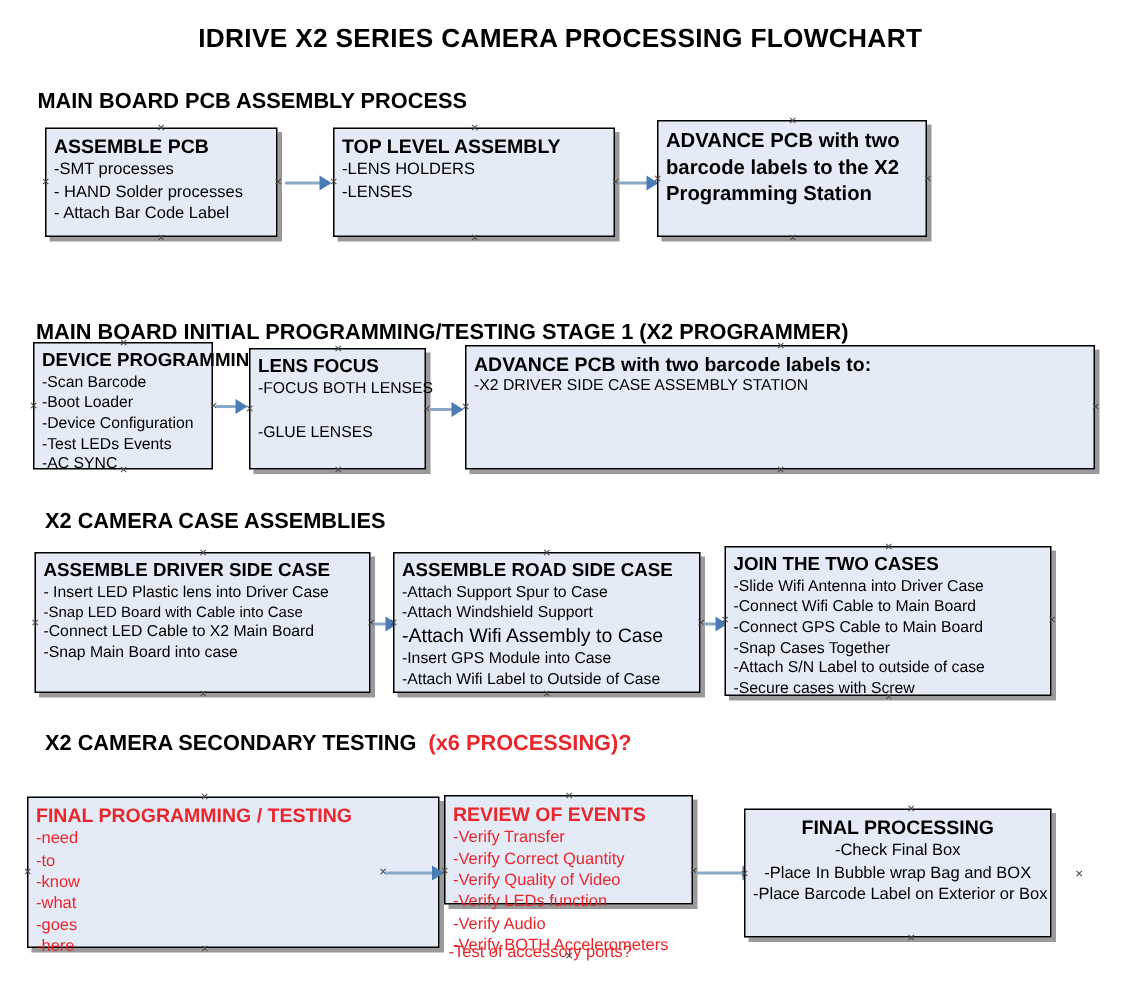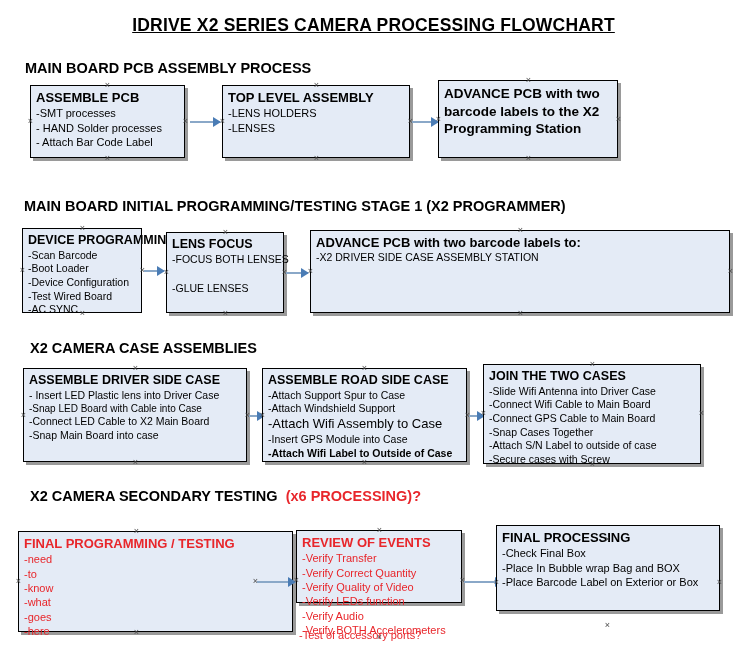--- a/index.html
+++ b/index.html
@@ -12,21 +12,20 @@
     color:#000;
   }
   .canvas{position:absolute;left:0;top:0;width:747px;height:662px;}
 
   
   .doc-title{
     position:absolute;left:0;top:15px;width:747px;
     text-align:center;
     font-size:17.5px;font-weight:bold;letter-spacing:.2px;
     white-space:nowrap;
-    text-decoration:underline;
   }
 
   
   .section-head{
     position:absolute;
     font-size:14.5px;font-weight:bold;white-space:nowrap;
   }
   .section-head .red{color:#e8262b;}
 
   
@@ -119,30 +118,30 @@
   </div>
 
   <div class="box wrapbold" style="left:438px;top:80px;width:180px;height:78px;">
     <span class="bt">ADVANCE PCB with two barcode labels to the  X2 Programming Station</span>
   </div>
   <div class="cp" style="left:524px;top:76px;"></div>
   <div class="cp" style="left:524px;top:154px;"></div>
   <div class="cp" style="left:434px;top:115px;"></div>
   <div class="cp" style="left:614px;top:115px;"></div>
 
-  <div class="section-head" style="left:24px;top:198px;">
+  <div class="section-head" style="left:24px;top:214px;">
     <span>MAIN BOARD INITIAL PROGRAMMING/TESTING STAGE 1 (X2 PROGRAMMER)</span>
   </div>
 
   <div class="box noshadow" style="left:22px;top:228px;width:120px;height:85px;">
     <span class="bt" style="font-size:12.5px;">DEVICE PROGRAMMING</span>
     <span class="bl" style="font-size:10.5px;">-Scan Barcode</span>
     <span class="bl" style="font-size:10.5px;">-Boot Loader</span>
     <span class="bl" style="font-size:10.5px;">-Device Configuration</span>
-    <span class="bl" style="font-size:10.5px;">-Test Wired Board</span>
+    <span class="bl" style="font-size:10.5px;">-Test LEDs Events</span>
     <span class="bl" style="font-size:10.5px;">-AC SYNC</span>
   </div>
   <div class="cp" style="left:78px;top:224px;"></div>
   <div class="cp" style="left:78px;top:309px;"></div>
   <div class="cp" style="left:18px;top:266px;"></div>
   <div class="cp" style="left:138px;top:266px;"></div>
 
   <div class="conn" style="left:144px;top:270px;width:20px;">
     <div class="head"></div>
   </div>
@@ -189,21 +188,21 @@
   <div class="conn" style="left:249px;top:415px;width:15px;">
     <div class="head"></div>
   </div>
 
   <div class="box" style="left:262px;top:368px;width:205px;height:94px;">
     <span class="bt" style="font-size:12.5px;">ASSEMBLE ROAD SIDE CASE</span>
     <span class="bl" style="font-size:10.5px;">-Attach Support Spur to Case</span>
     <span class="bl" style="font-size:10.5px;">-Attach Windshield Support</span>
     <span class="bl" style="font-size:13px;">-Attach Wifi Assembly to Case</span>
     <span class="bl" style="font-size:10.5px;">-Insert GPS Module into Case</span>
-    <span class="bl" style="font-size:10.5px;font-weight:bold;">-Attach Wifi Label to Outside of Case</span>
+    <span class="bl" style="font-size:10.5px;">-Attach Wifi Label to Outside of Case</span>
   </div>
   <div class="cp" style="left:360px;top:364px;"></div>
   <div class="cp" style="left:360px;top:458px;"></div>
   <div class="cp" style="left:258px;top:411px;"></div>
   <div class="cp" style="left:463px;top:411px;"></div>
 
   <div class="conn" style="left:469px;top:415px;width:15px;">
     <div class="head"></div>
   </div>
 
@@ -255,21 +254,21 @@
   <div class="overflow-line" style="left:299px;top:629px;">-Test of accessory ports?</div>
   <div class="cp" style="left:375px;top:526px;"></div>
   <div class="cp" style="left:375px;top:633px;"></div>
   <div class="cp" style="left:292px;top:576px;"></div>
   <div class="cp" style="left:458px;top:576px;"></div>
 
   <div class="conn" style="left:464px;top:581px;width:38px;">
     <div class="head"></div>
   </div>
 
-  <div class="box" style="left:496px;top:525px;width:224px;height:86px;">
+  <div class="box" style="left:496px;top:539px;width:205px;height:86px;text-align:center;">
     <span class="bt" style="font-size:13px;">FINAL PROCESSING</span>
     <span class="bl"> -Check Final Box</span>
     <span class="bl">-Place In Bubble wrap Bag and BOX</span>
     <span class="bl">-Place Barcode Label on Exterior or Box</span>
   </div>
   <div class="cp" style="left:603px;top:535px;"></div>
   <div class="cp" style="left:603px;top:621px;"></div>
   <div class="cp" style="left:492px;top:578px;"></div>
   <div class="cp" style="left:715px;top:578px;"></div>
 

